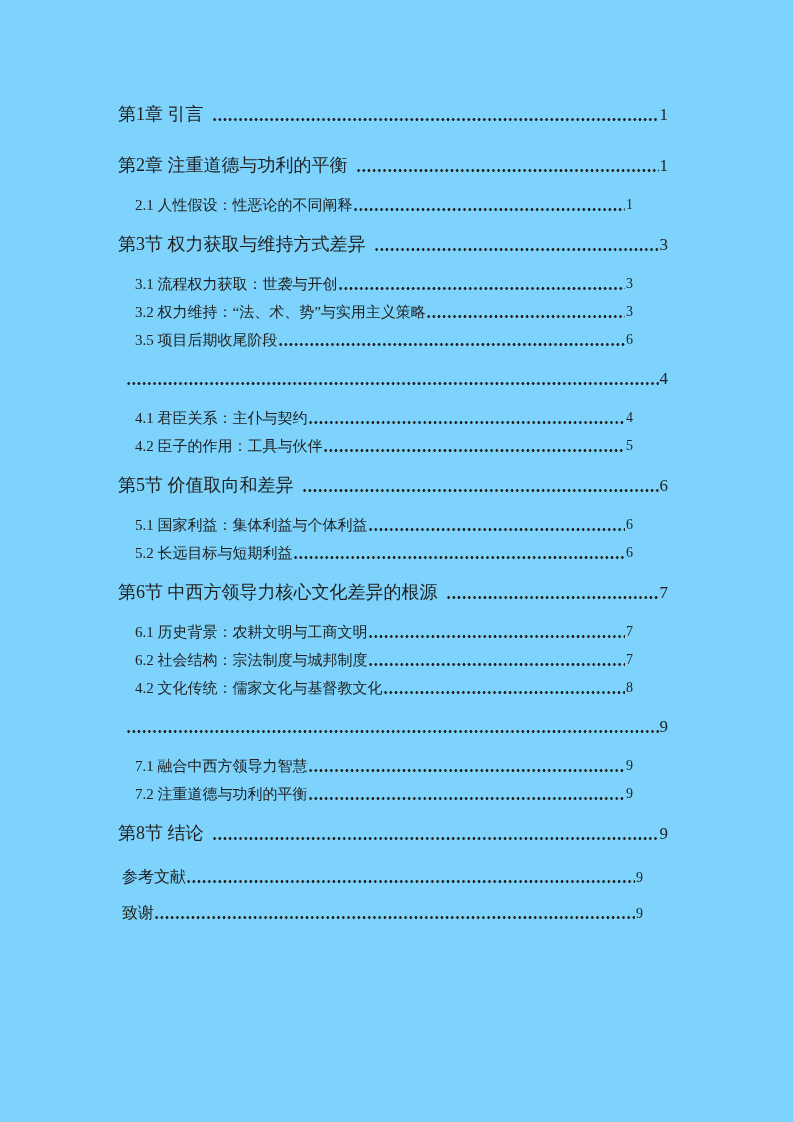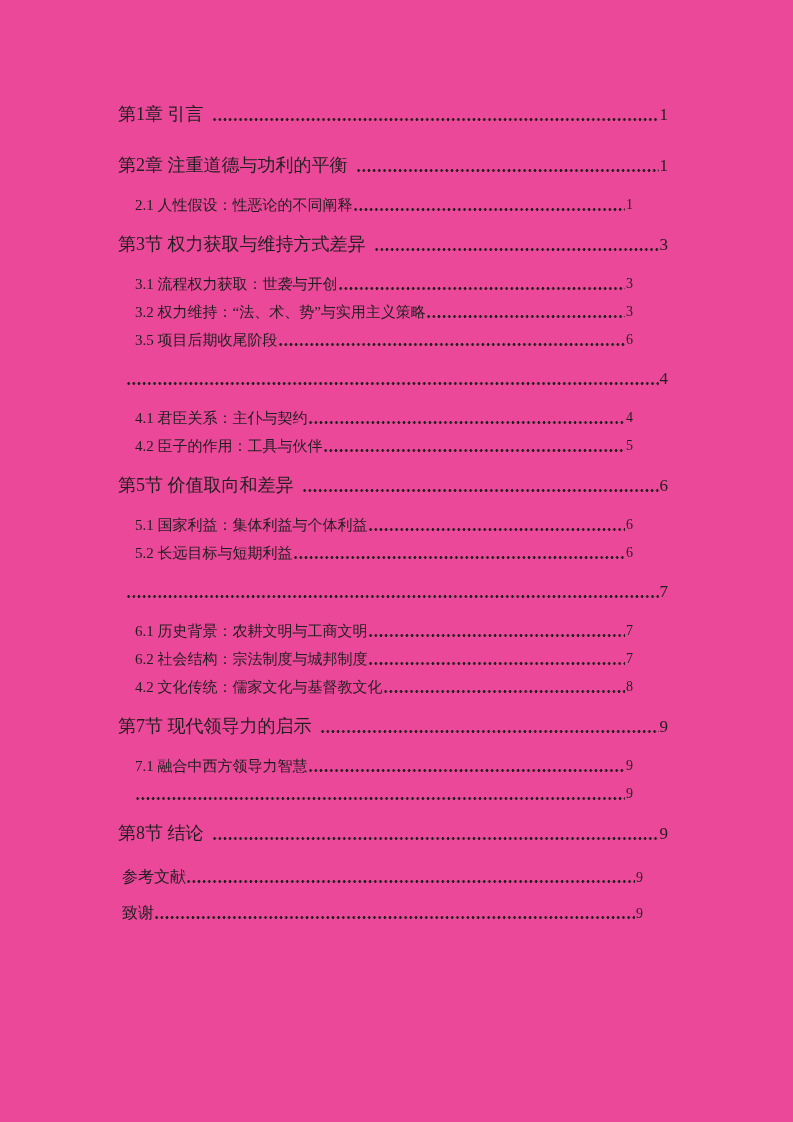--- a/index.html
+++ b/index.html
@@ -4,21 +4,21 @@
 <style>
   html, body {
     margin: 0;
     padding: 0;
     background: #ffffff;
   }
   .page {
     position: relative;
     width: 793px;
     height: 1122px;
-    background: #ec4899;
+    background: #7dd3fc;
     overflow: hidden;
     font-family: "Liberation Serif", "DejaVu Serif", serif;
     color: #1f1f1f;
   }
   .toc {
     display: flex;
     flex-direction: column;
     align-items: flex-start;
     box-sizing: border-box;
     padding: 89px 0 0 118px;
@@ -133,20 +133,21 @@
     <span class="pg">6</span>
   </div>
 
   <div class="row l2">
     <span class="label">5.2 长远目标与短期利益</span>
     <span class="leader"></span>
     <span class="pg">6</span>
   </div>
 
   <div class="row l1">
+    <span class="label">第6节 中西方领导力核心文化差异的根源</span>
     <span class="leader"></span>
     <span class="pg">7</span>
   </div>
 
   <div class="row l2">
     <span class="label">6.1 历史背景：农耕文明与工商文明</span>
     <span class="leader"></span>
     <span class="pg">7</span>
   </div>
 
@@ -156,32 +157,32 @@
     <span class="pg">7</span>
   </div>
 
   <div class="row l2">
     <span class="label">4.2 文化传统：儒家文化与基督教文化</span>
     <span class="leader"></span>
     <span class="pg">8</span>
   </div>
 
   <div class="row l1">
-    <span class="label">第7节 现代领导力的启示</span>
     <span class="leader"></span>
     <span class="pg">9</span>
   </div>
 
   <div class="row l2">
     <span class="label">7.1 融合中西方领导力智慧</span>
     <span class="leader"></span>
     <span class="pg">9</span>
   </div>
 
   <div class="row l2">
+    <span class="label">7.2 注重道德与功利的平衡</span>
     <span class="leader"></span>
     <span class="pg">9</span>
   </div>
 
   <div class="row l1">
     <span class="label">第8节 结论</span>
     <span class="leader"></span>
     <span class="pg">9</span>
   </div>
 

